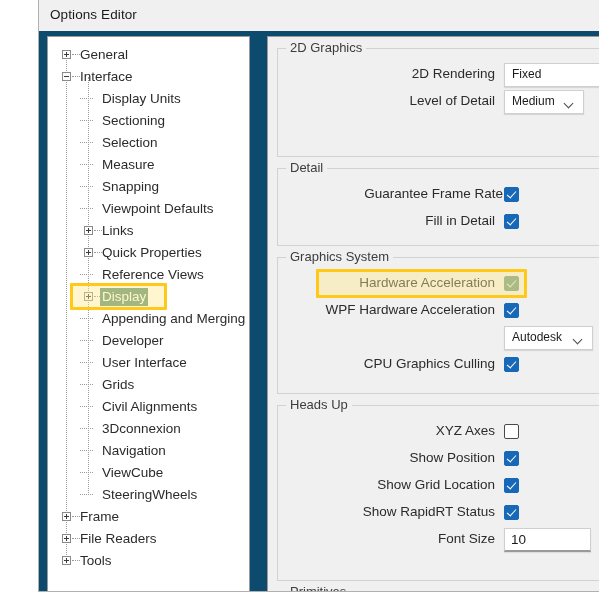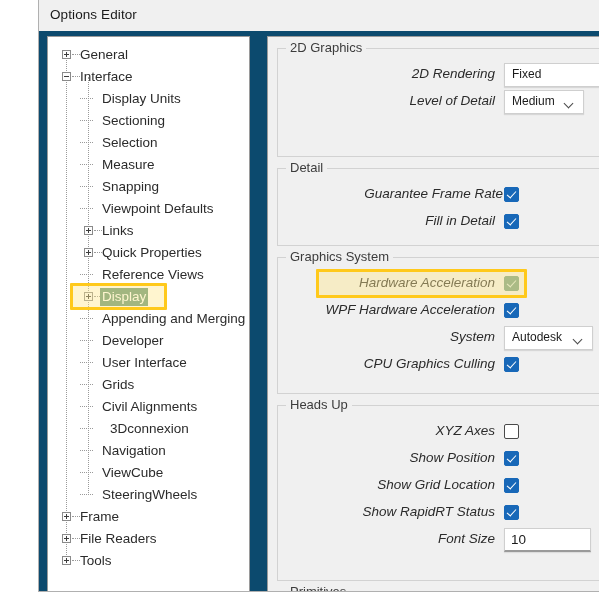--- a/index.html
+++ b/index.html
@@ -139,21 +139,20 @@
     color: #3c3c3c;
     white-space: nowrap;
   }
 
   .field-row {
     position: absolute;
     left: 0;
     height: 24px;
     width: 250px;
     white-space: nowrap;
-    font-style: italic;
   }
   .field-label {
     position: absolute;
     right: 0; top: 3px;
     font-size: 13.5px;
     color: #2b2b2b;
     white-space: nowrap;
     text-align: right;
   }
 
@@ -320,21 +319,21 @@
         <div class="tree-row" style="top: 337px;">
           <div class="hline" style="left: 32px; width: 13px;"></div>
           <div class="tree-label" style="left: 52px;">Grids</div>
         </div>
         <div class="tree-row" style="top: 359px;">
           <div class="hline" style="left: 32px; width: 13px;"></div>
           <div class="tree-label" style="left: 52px;">Civil Alignments</div>
         </div>
         <div class="tree-row" style="top: 381px;">
           <div class="hline" style="left: 32px; width: 13px;"></div>
-          <div class="tree-label" style="left: 60px;">3Dconnexion</div>
+          <div class="tree-label" style="left: 52px;">3Dconnexion</div>
         </div>
         <div class="tree-row" style="top: 403px;">
           <div class="hline" style="left: 32px; width: 13px;"></div>
           <div class="tree-label" style="left: 52px;">Navigation</div>
         </div>
         <div class="tree-row" style="top: 425px;">
           <div class="hline" style="left: 32px; width: 13px;"></div>
           <div class="tree-label" style="left: 52px;">ViewCube</div>
         </div>
         <div class="tree-row" style="top: 447px;">
@@ -393,23 +392,20 @@
           <div class="gb-title">Graphics System</div>
           <div class="field-row" style="top: 14px; left: 0px; width: 217px;">
             <div class="field-label">Hardware Acceleration</div>
           </div>
           <div class="checkbox disabled" style="left: 226px; top: 18px;"></div>
           <div class="hl-box" style="left: 38px; top: 11px; width: 211px; height: 29px;"></div>
           <div class="field-row" style="top: 41px; left: 0px; width: 217px;">
             <div class="field-label">WPF Hardware Acceleration</div>
           </div>
           <div class="checkbox" style="left: 226px; top: 45px;"></div>
-          <div class="field-row" style="top: 68px; left: 0px; width: 217px;">
-            <div class="field-label">System</div>
-          </div>
           <div class="combo" style="left: 226px; top: 68px; width: 89px;">
             <div class="combo-text">Autodesk</div>
             <div class="chev" style="left: 69px;"></div>
           </div>
           <div class="field-row" style="top: 95px; left: 0px; width: 217px;">
             <div class="field-label">CPU Graphics Culling</div>
           </div>
           <div class="checkbox" style="left: 226px; top: 99px;"></div>
         </div>
         <div class="groupbox" style="top: 368px; height: 176px;">

